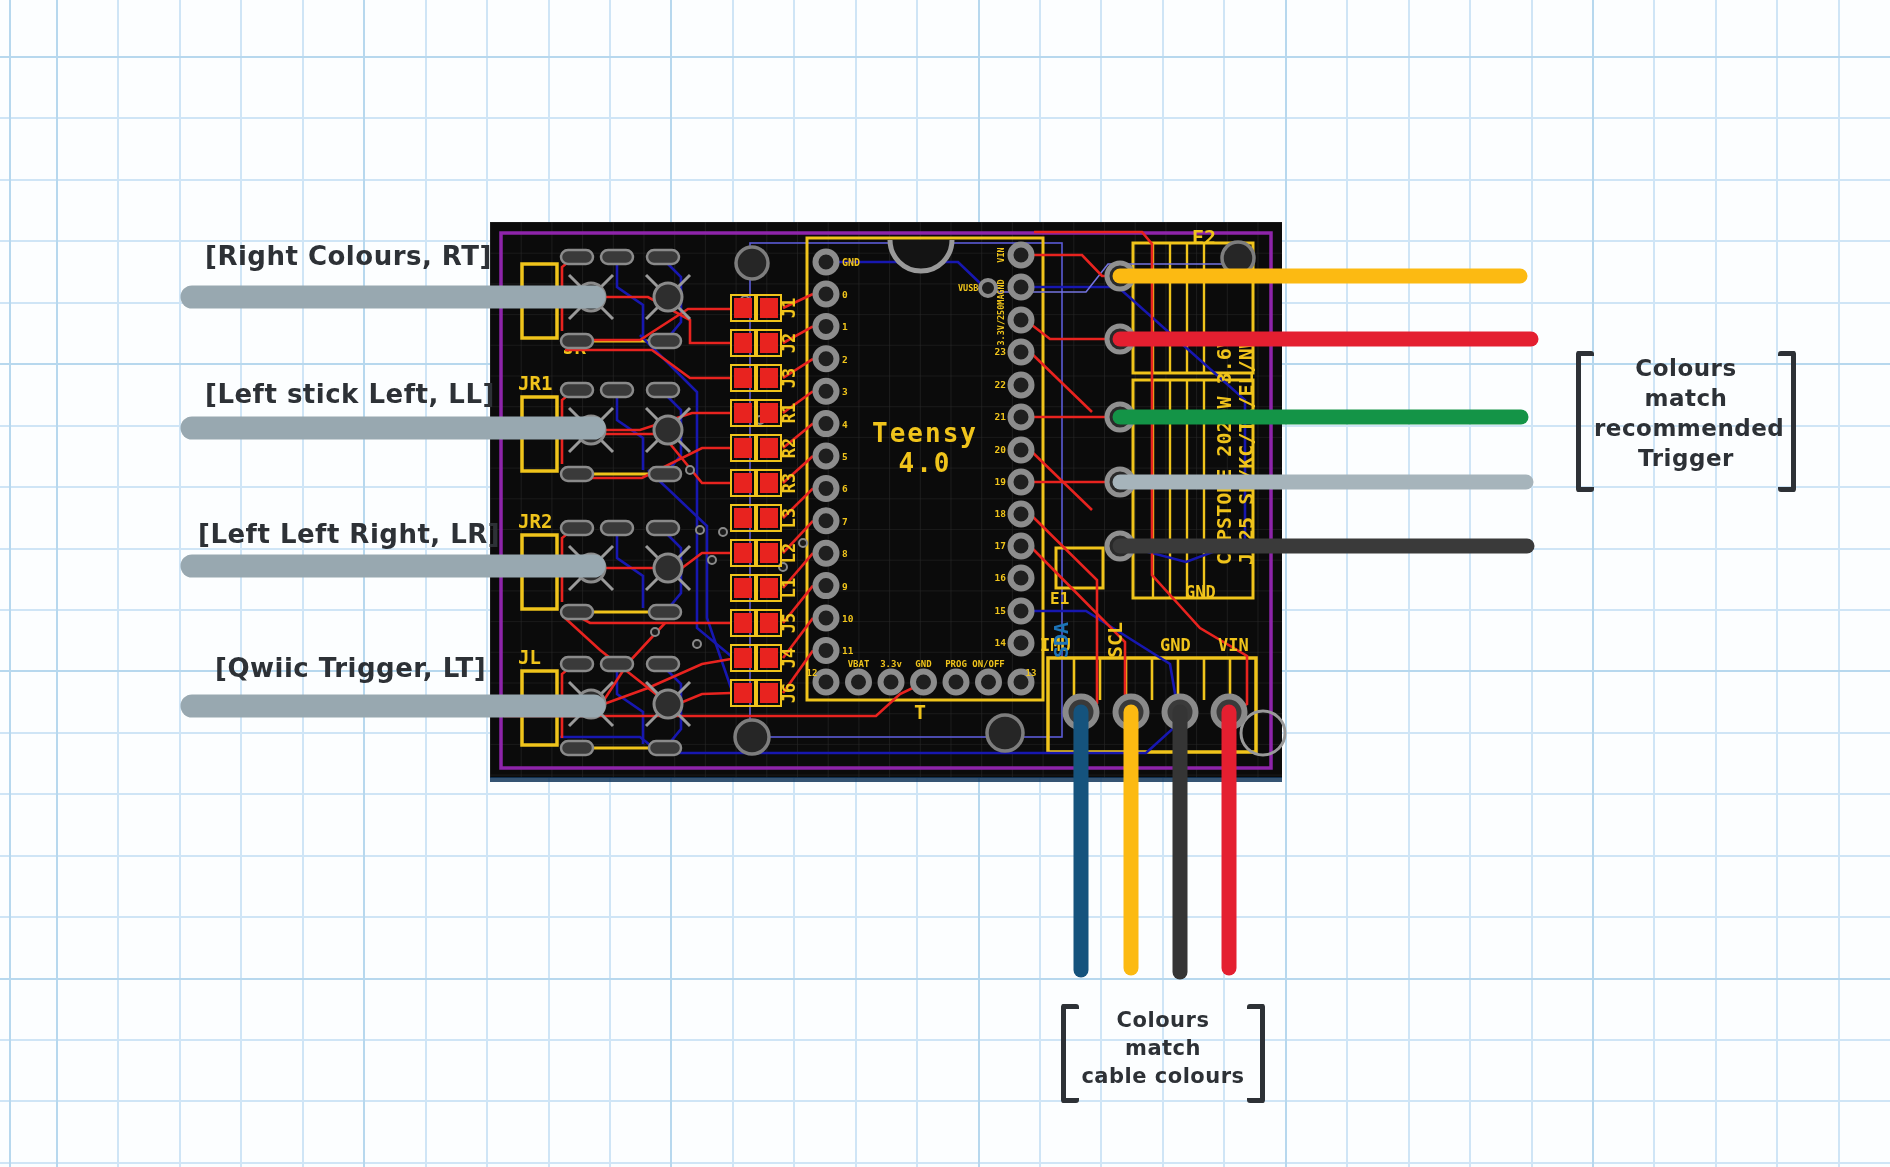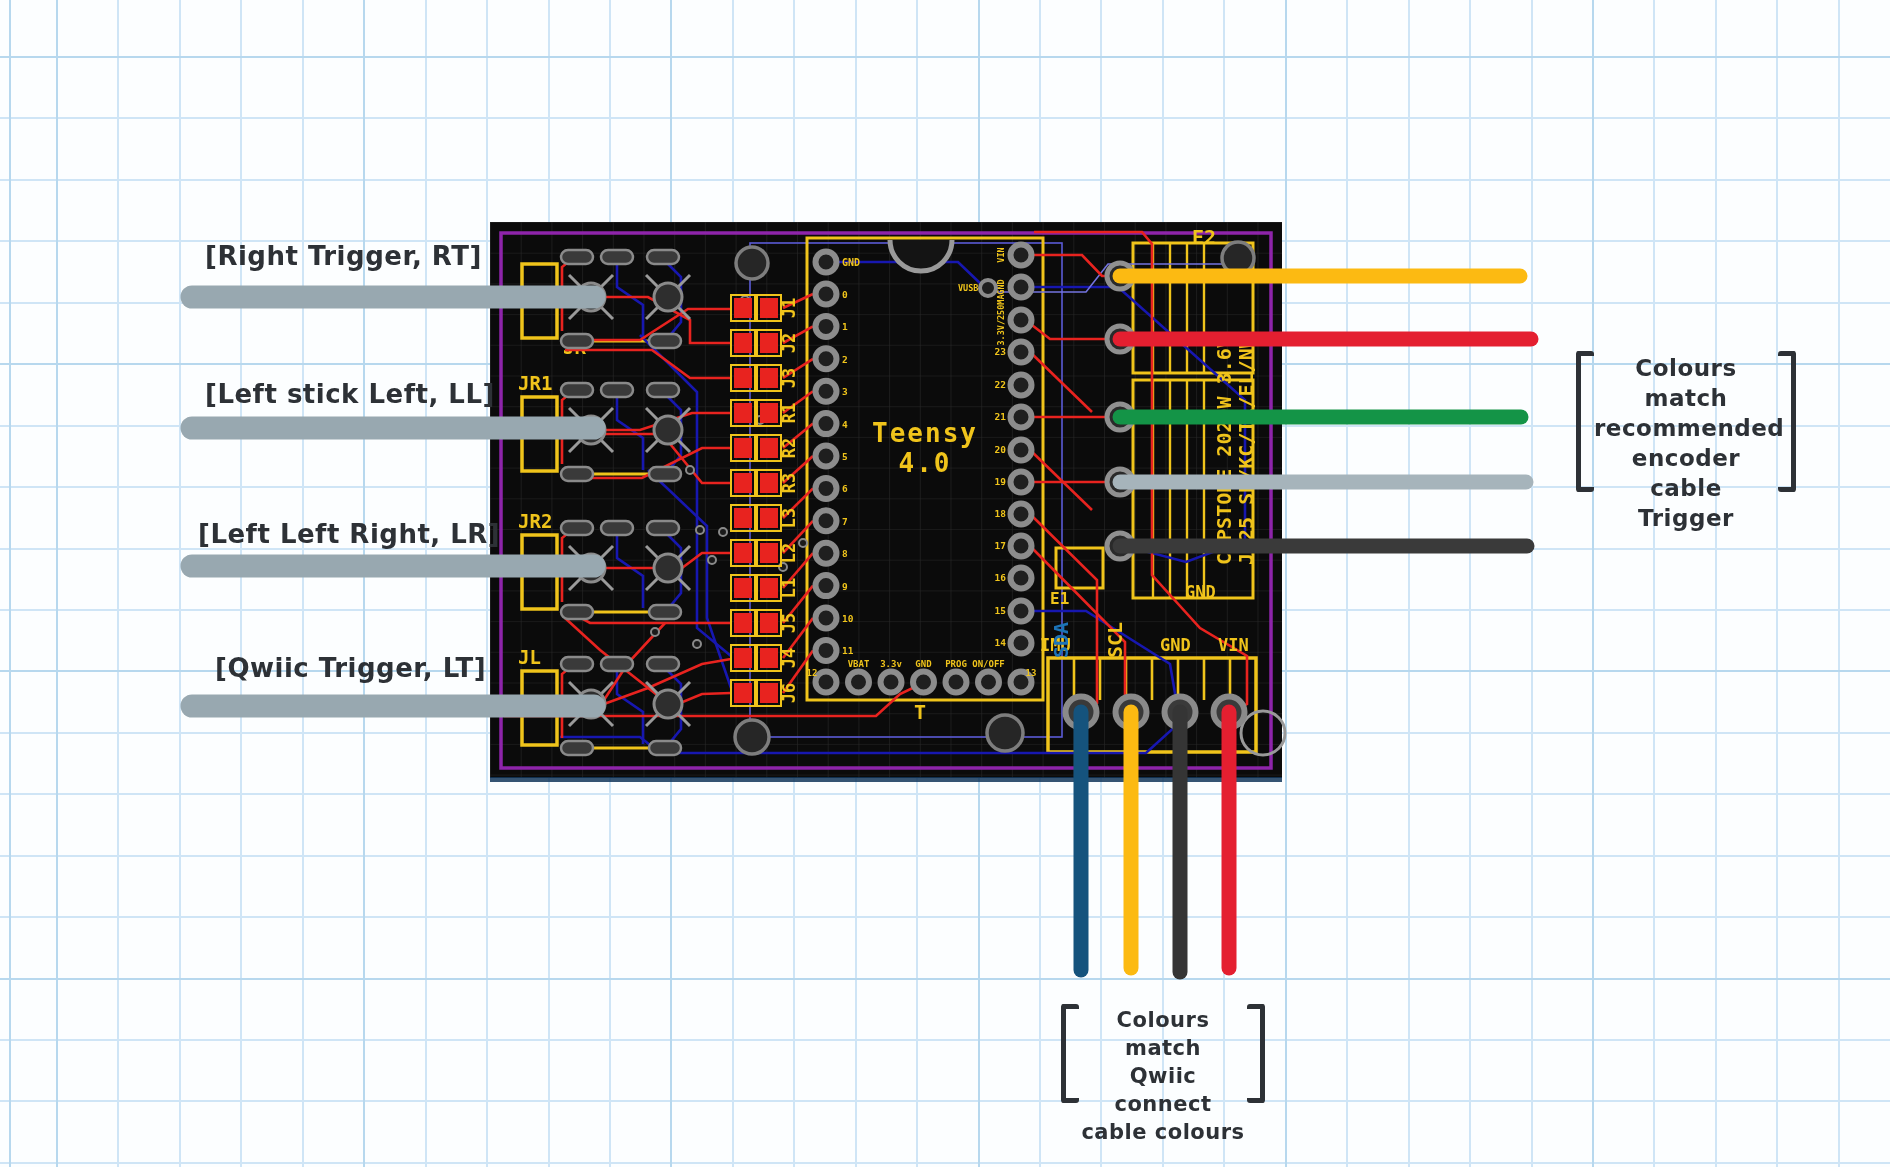--- a/index.html
+++ b/index.html
@@ -366,45 +366,43 @@
         <line x1="1120" y1="482" x2="1526" y2="482" stroke="#a6b4bb" stroke-width="15" stroke-linecap="round"></line>
         <line x1="1120" y1="546" x2="1527" y2="546" stroke="#3a3a3a" stroke-width="15" stroke-linecap="round"></line>
         <line x1="1081" y1="712" x2="1081" y2="970" stroke="#15537d" stroke-width="15" stroke-linecap="round"></line>
         <line x1="1131" y1="712" x2="1131" y2="968" stroke="#fcba12" stroke-width="15" stroke-linecap="round"></line>
         <line x1="1180" y1="712" x2="1180" y2="972" stroke="#353535" stroke-width="15" stroke-linecap="round"></line>
         <line x1="1229" y1="712" x2="1229" y2="968" stroke="#e41f30" stroke-width="15" stroke-linecap="round"></line>
       </g>
     </svg>
 
   <div class="note note-inline" id="note-rt">
-    <span>[Right Trigger, RT]</span>
+    <span>[Right Colours, RT]</span>
   </div>
   <div class="note note-inline" id="note-ll">
     <span>[Left stick Left, LL]</span>
   </div>
   <div class="note note-inline" id="note-lr">
     <span>[Left Left Right, LR]</span>
   </div>
   <div class="note note-inline" id="note-lt">
     <span>[Qwiic Trigger, LT]</span>
   </div>
 
   <div class="note note-box" id="note-encoder">
     <div class="br br-l"></div>
     <div class="br br-r"></div>
     <div class="note-lines">
       <span>Colours match</span>
       <span>recommended</span>
-      <span>encoder cable</span>
       <span>Trigger</span>
     </div>
   </div>
 
   <div class="note note-box" id="note-qwiic">
     <div class="br br-l"></div>
     <div class="br br-r"></div>
     <div class="note-lines">
       <span>Colours match</span>
-      <span>Qwiic connect</span>
       <span>cable colours</span>
     </div>
   </div>
 </div>
 
 </body></html>

